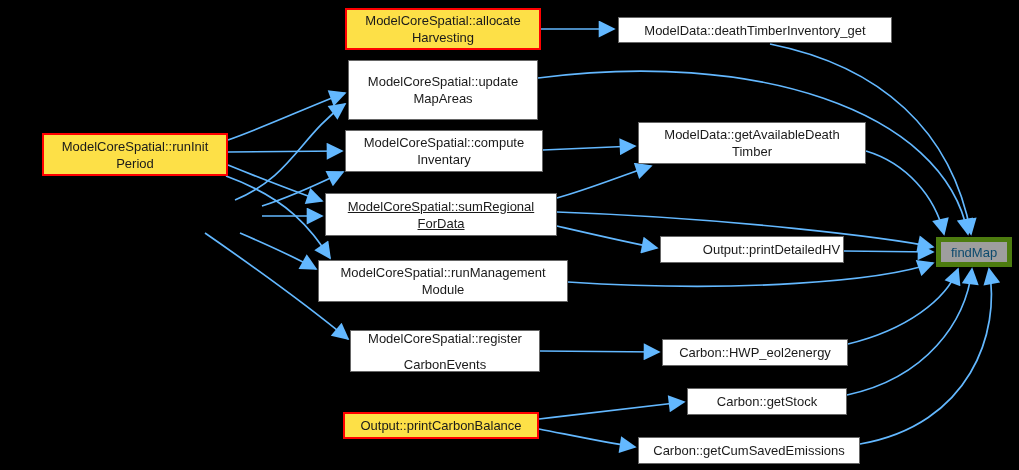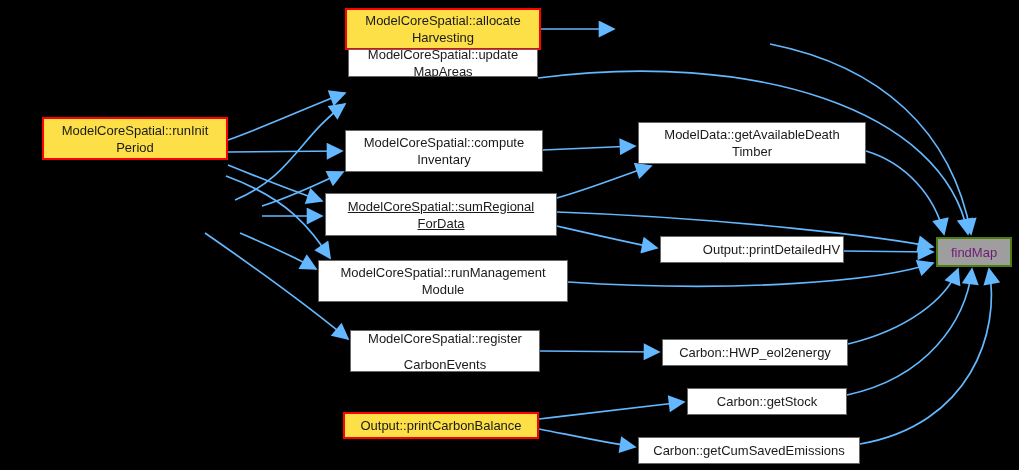--- a/index.html
+++ b/index.html
@@ -26,22 +26,22 @@
     border:1px solid #666666;
     cursor:pointer;
     white-space:nowrap;
   }
   .node.entry{
     background:#fde047;
     border:2px solid #ff0000;
   }
   .node.focus{
     background:#9e9e9e;
-    border:2px solid #4d7c0f;
-    color:#701a75;
+    border:5px solid #4d7c0f;
+    color:#0c4a6e;
   }
 </style>
 </head>
 <body>
 
 <div id="stage">
     <svg id="edge-layer" width="1019" height="470" viewBox="0 0 1019 470">
       <defs>
         <marker id="arrow" viewBox="0 0 10 10" refX="9" refY="5" markerWidth="12" markerHeight="10" orient="auto">
           <path d="M 0 0 L 10 5 L 0 10 z" fill="#63b8ff"></path>
@@ -70,25 +70,28 @@
       <path d="M 848,344 C 906,330 946,300 958,269" fill="none" stroke="#63b8ff" stroke-width="1.7" marker-end="url(#arrow)"></path>
       <path d="M 539,419 C 590,413 642,407 684,402" fill="none" stroke="#63b8ff" stroke-width="1.7" marker-end="url(#arrow)"></path>
       <path d="M 539,429 C 570,435 602,442 635,447" fill="none" stroke="#63b8ff" stroke-width="1.7" marker-end="url(#arrow)"></path>
       <path d="M 847,395 C 926,378 966,322 972,269" fill="none" stroke="#63b8ff" stroke-width="1.7" marker-end="url(#arrow)"></path>
       <path d="M 860,444 C 970,425 1001,332 989,269" fill="none" stroke="#63b8ff" stroke-width="1.7" marker-end="url(#arrow)"></path>
     </svg>
     <div class="node entry" style="left: 345px; top: 8px; width: 196px; height: 42px;">
       <div>ModelCoreSpatial::allocate</div>
       <div>Harvesting</div>
     </div>
-    <div class="node plain" style="left: 348px; top: 49px; width: 190px; height: 28px;">
+    <div class="node plain" style="left: 618px; top: 17px; width: 274px; height: 26px;">
+      <div>ModelData::deathTimberInventory_get</div>
+    </div>
+    <div class="node plain" style="left: 348px; top: 60px; width: 190px; height: 60px;">
       <div>ModelCoreSpatial::update</div>
       <div>MapAreas</div>
     </div>
-    <div class="node entry" style="left: 42px; top: 117px; width: 186px; height: 43px;">
+    <div class="node entry" style="left: 42px; top: 133px; width: 186px; height: 43px;">
       <div>ModelCoreSpatial::runInit</div>
       <div>Period</div>
     </div>
     <div class="node plain" style="left: 345px; top: 130px; width: 198px; height: 42px;">
       <div>ModelCoreSpatial::compute</div>
       <div>Inventary</div>
     </div>
     <div class="node plain" style="left: 638px; top: 122px; width: 228px; height: 42px;">
       <div>ModelData::getAvailableDeath</div>
       <div>Timber</div>

